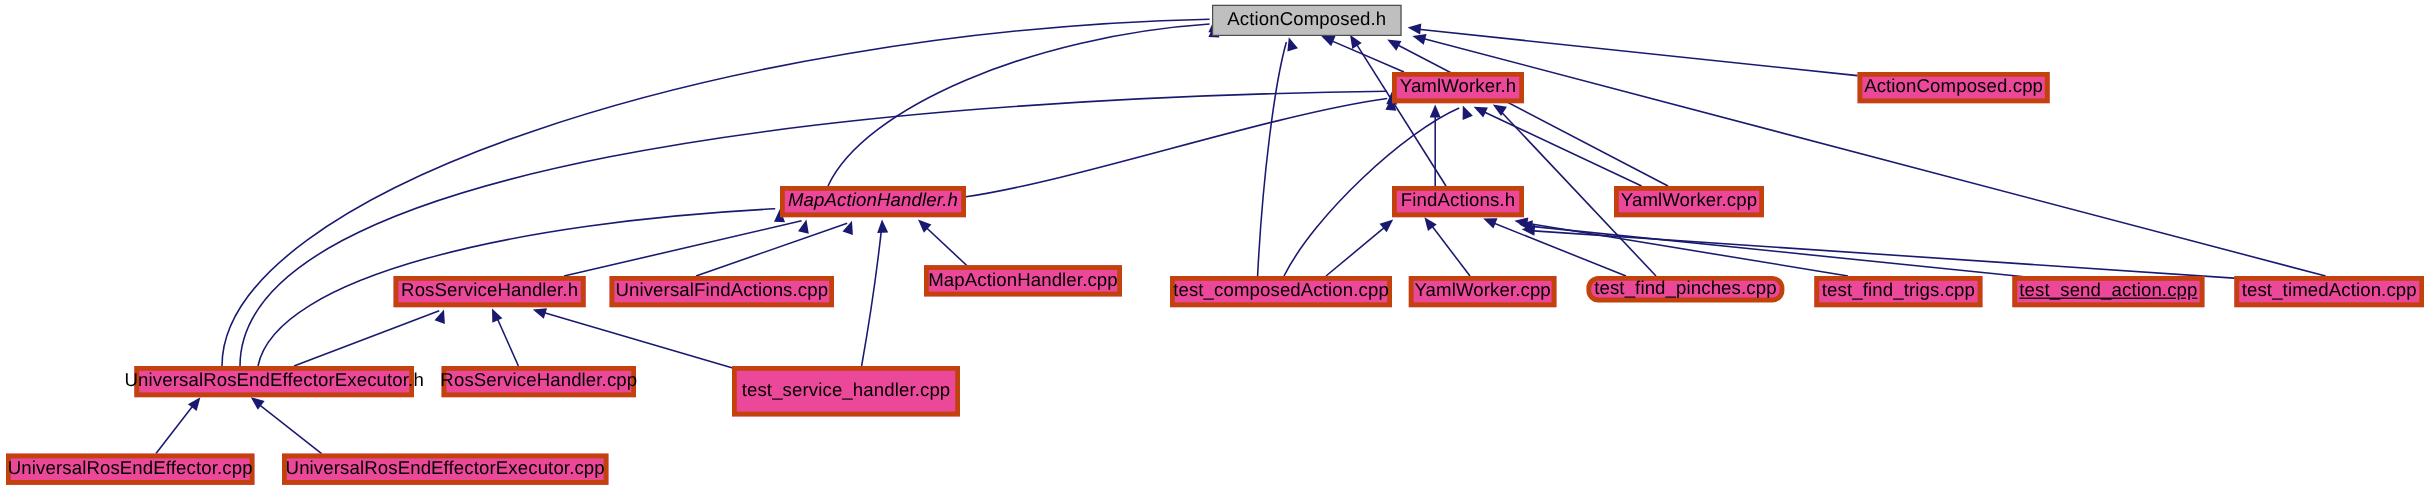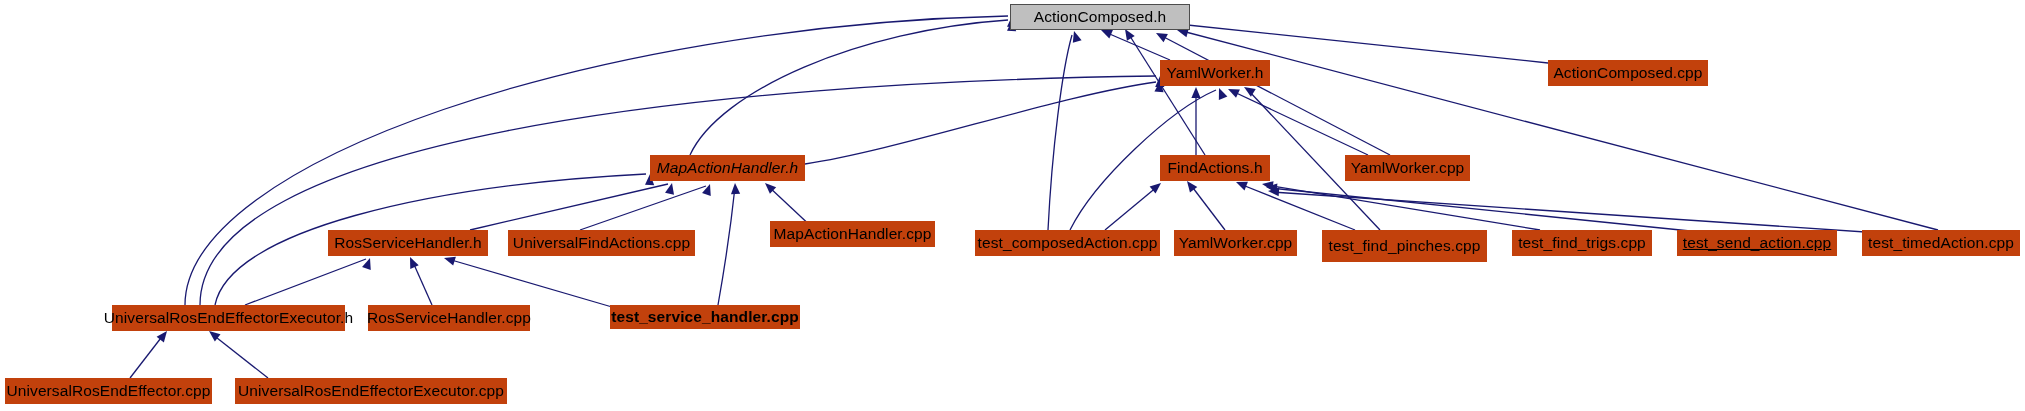--- a/index.html
+++ b/index.html
@@ -23,22 +23,22 @@
   }
   #node-layer {
     position: absolute;
     left: 0; top: 0;
     width: 2025px;
     height: 411px;
   }
   .node {
     position: absolute;
     box-sizing: border-box;
-    border: 1px solid #c2410c;
-    background: #c2410c;
+    border: 4px solid #c2410c;
+    background: #ec4899;
     color: #000000;
     font-size: 15.5px;
     line-height: 1;
     display: flex;
     align-items: center;
     justify-content: center;
     white-space: nowrap;
     letter-spacing: 0.1px;
   }
   .node.current {
@@ -112,21 +112,21 @@
       <path d="M 1700 232 L 1270 188" fill="none" stroke="#191970" stroke-width="1.3"></path>
       <polygon points="0,0 -11,-4.6 -11,4.6" fill="#191970" transform="translate(1266,187) rotate(186)"></polygon>
       <path d="M 1880 233 L 1272 192" fill="none" stroke="#191970" stroke-width="1.3"></path>
       <polygon points="0,0 -11,-4.6 -11,4.6" fill="#191970" transform="translate(1268,191) rotate(184)"></polygon>
       <path d="M 130 378 L 164 334" fill="none" stroke="#191970" stroke-width="1.3"></path>
       <polygon points="0,0 -11,-4.6 -11,4.6" fill="#191970" transform="translate(167,331) rotate(308)"></polygon>
       <path d="M 268 378 L 212 334" fill="none" stroke="#191970" stroke-width="1.3"></path>
       <polygon points="0,0 -11,-4.6 -11,4.6" fill="#191970" transform="translate(209,331) rotate(218)"></polygon>
     </svg>
   <div id="node-layer">
-      <div class="node current" style="left: 1010px; top: 4px; width: 180px; height: 26px; justify-content: center;">
+      <div class="node current" style="left: 1010px; top: 4px; width: 158px; height: 26px; justify-content: center;">
         <span class="node-label">ActionComposed.h</span>
       </div>
       <div class="node" style="left: 1160px; top: 60px; width: 110px; height: 26px;">
         <span class="node-label">YamlWorker.h</span>
       </div>
       <div class="node" style="left: 1548px; top: 60px; width: 160px; height: 26px;">
         <span class="node-label">ActionComposed.cpp</span>
       </div>
       <div class="node" style="left: 650px; top: 155px; width: 155px; height: 26px; font-style: italic;">
         <span class="node-label">MapActionHandler.h</span>
@@ -145,39 +145,39 @@
       </div>
       <div class="node" style="left: 770px; top: 221px; width: 165px; height: 26px;">
         <span class="node-label">MapActionHandler.cpp</span>
       </div>
       <div class="node" style="left: 960px; top: 230px; width: 185px; height: 26px; margin-left: 15px;">
         <span class="node-label">test_composedAction.cpp</span>
       </div>
       <div class="node" style="left: 1174px; top: 230px; width: 123px; height: 26px;">
         <span class="node-label">YamlWorker.cpp</span>
       </div>
-      <div class="node" style="left: 1322px; top: 230px; width: 165px; height: 32px;">
+      <div class="node" style="left: 1322px; top: 230px; width: 165px; height: 22px; border-radius: 10px;">
         <span class="node-label">test_find_pinches.cpp</span>
       </div>
       <div class="node" style="left: 1512px; top: 230px; width: 140px; height: 26px;">
         <span class="node-label">test_find_trigs.cpp</span>
       </div>
       <div class="node" style="left: 1677px; top: 230px; width: 160px; height: 26px; text-decoration: underline;">
         <span class="node-label">test_send_action.cpp</span>
       </div>
       <div class="node" style="left: 1862px; top: 230px; width: 158px; height: 26px;">
         <span class="node-label">test_timedAction.cpp</span>
       </div>
       <div class="node" style="left: 112px; top: 305px; width: 233px; height: 26px;">
         <span class="node-label">UniversalRosEndEffectorExecutor.h</span>
       </div>
       <div class="node" style="left: 368px; top: 305px; width: 162px; height: 26px;">
         <span class="node-label">RosServiceHandler.cpp</span>
       </div>
-      <div class="node" style="left: 610px; top: 305px; width: 190px; height: 24px; font-weight: bold;">
+      <div class="node" style="left: 610px; top: 305px; width: 190px; height: 42px;">
         <span class="node-label">test_service_handler.cpp</span>
       </div>
       <div class="node" style="left: 5px; top: 378px; width: 207px; height: 26px;">
         <span class="node-label">UniversalRosEndEffector.cpp</span>
       </div>
       <div class="node" style="left: 235px; top: 378px; width: 272px; height: 26px;">
         <span class="node-label">UniversalRosEndEffectorExecutor.cpp</span>
       </div>
     </div>
 </div>

